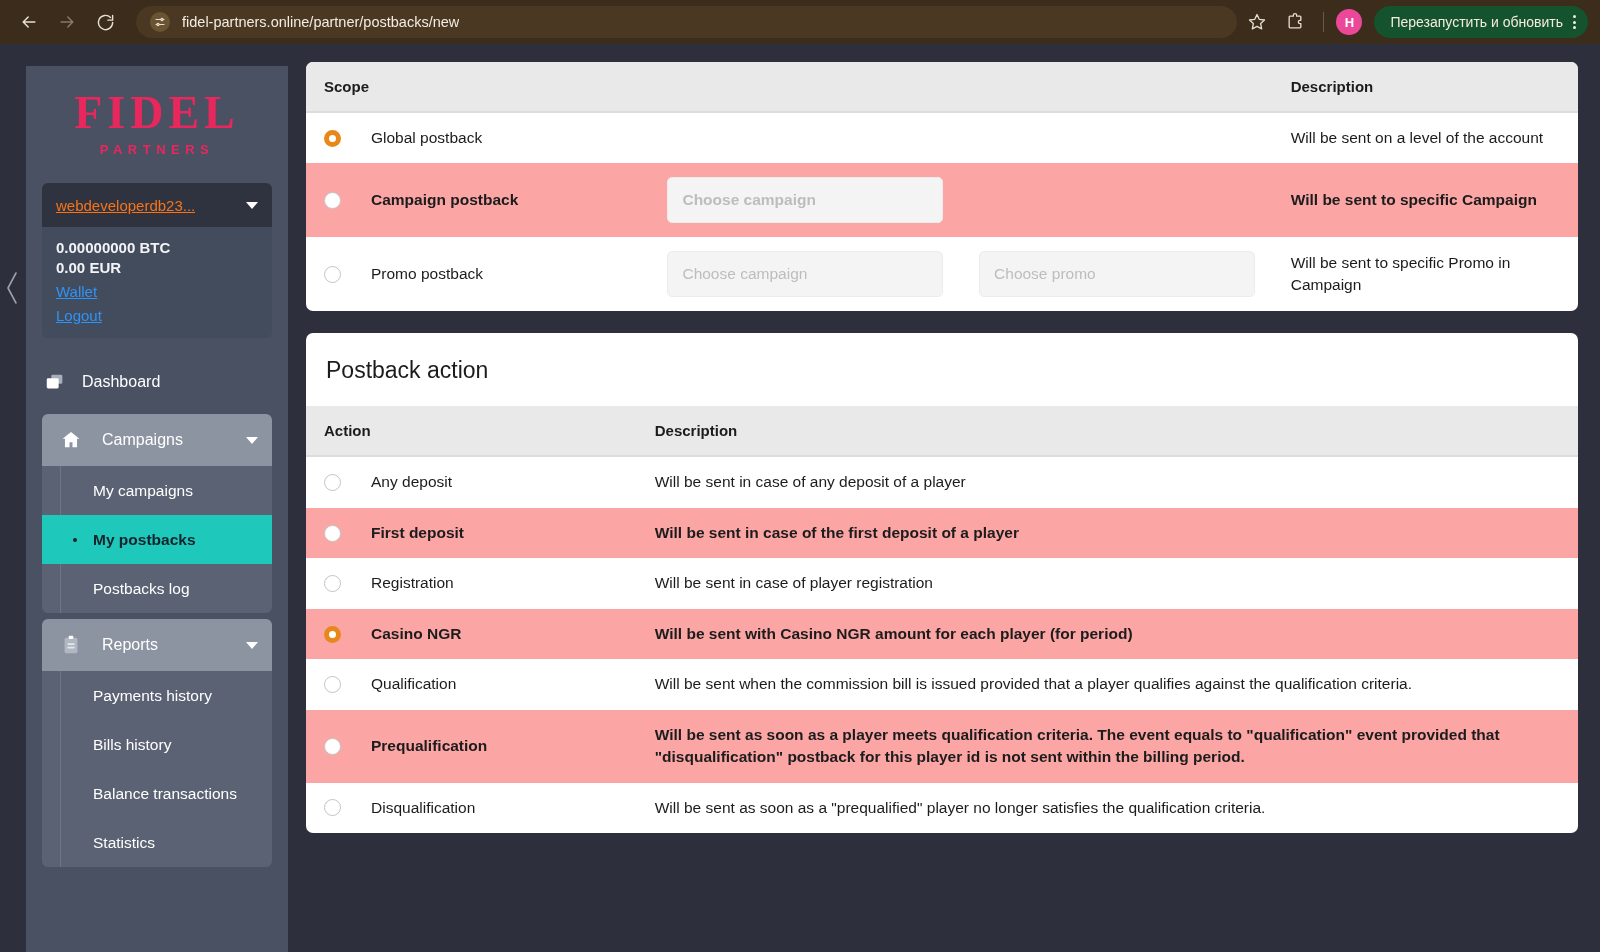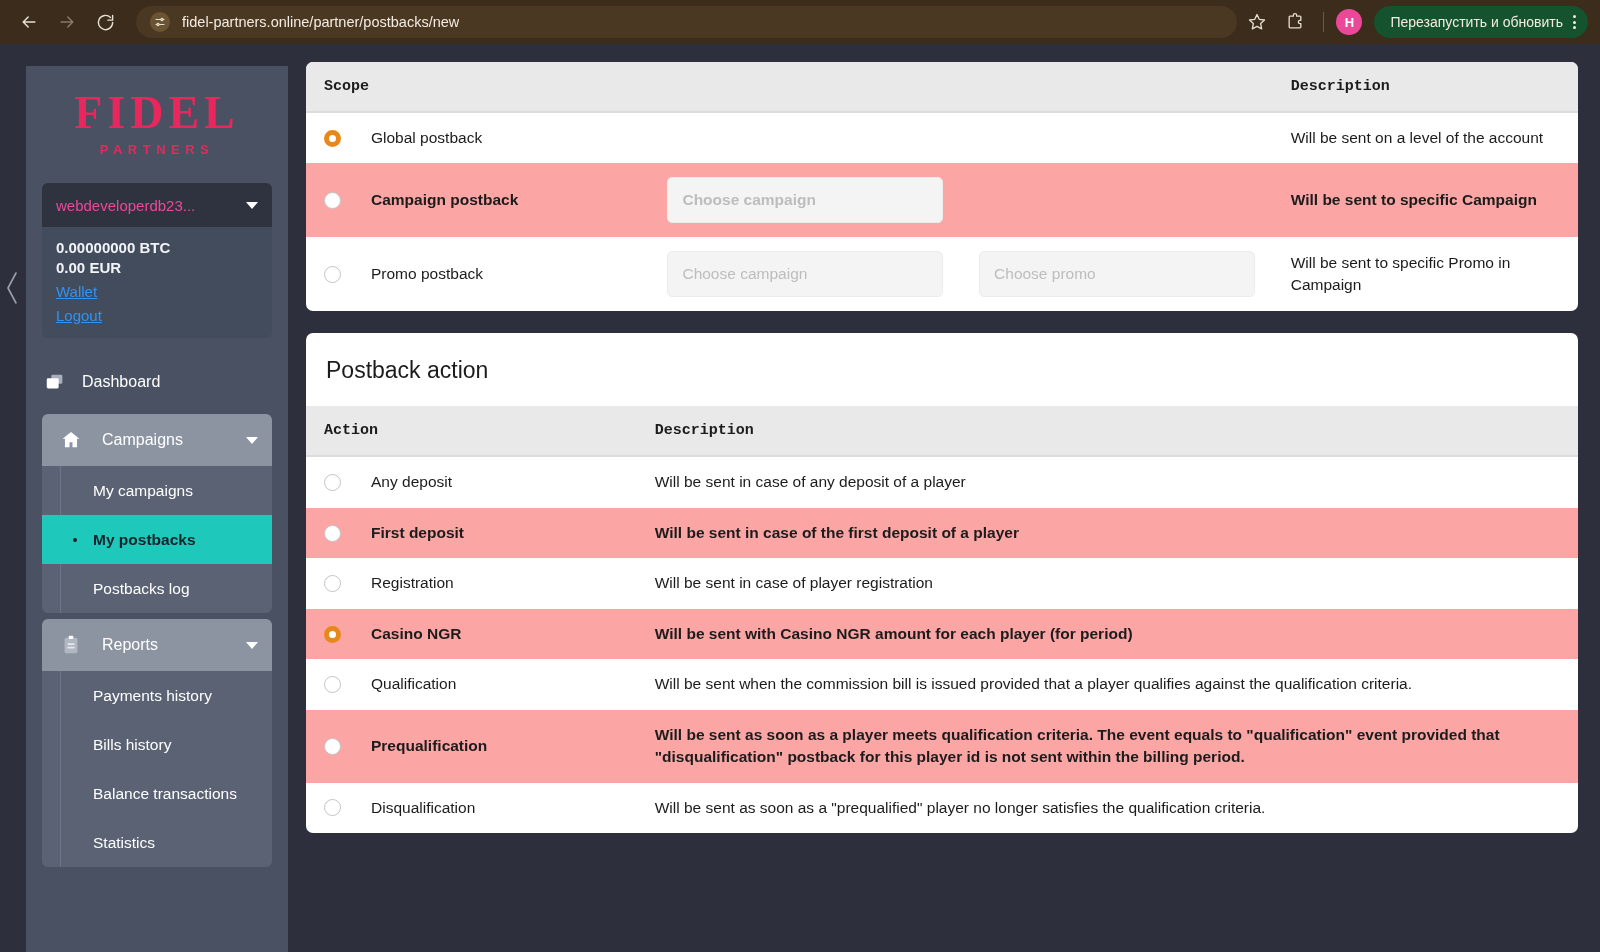--- a/index.html
+++ b/index.html
@@ -125,21 +125,21 @@
     border-radius: 6px;
     overflow: hidden;
   }
   #account-select {
     background: #2f3340;
     height: 44px;
     display: flex; align-items: center; justify-content: space-between;
     padding: 0 14px;
   }
   #account-name {
-    color: #ec4899; font-size: 15px; 
+    color: #f97316; font-size: 15px; text-decoration: underline;
     white-space: nowrap; overflow: hidden; text-overflow: ellipsis;
   }
   .caret-down {
     width: 0; height: 0;
     border-left: 6px solid transparent;
     border-right: 6px solid transparent;
     border-top: 7px solid #fff;
     flex: none; margin-left: 8px;
   }
   #balances { padding: 12px 14px 14px; }
@@ -217,21 +217,20 @@
     padding: 24px 20px 22px;
   }
 
   table.grid { width: 100%; border-collapse: collapse; table-layout: fixed; }
   table.grid th {
     background: #e9e9e9;
     text-align: left;
     font-size: 15px; font-weight: bold; color: #1c1c1c;
     padding: 16px 18px;
     border-bottom: 2px solid #dcdcdc;
-    font-family: Liberation Mono, monospace;
   }
   table.grid td {
     padding: 14px 18px;
     font-size: 15.5px; color: #1c1c1c;
     vertical-align: middle;
     line-height: 1.45;
   }
   table.grid tbody tr.alt { background: #fca5a5; font-weight: bold; }
 
   .radio-cell { display: flex; align-items: center; gap: 14px; }

